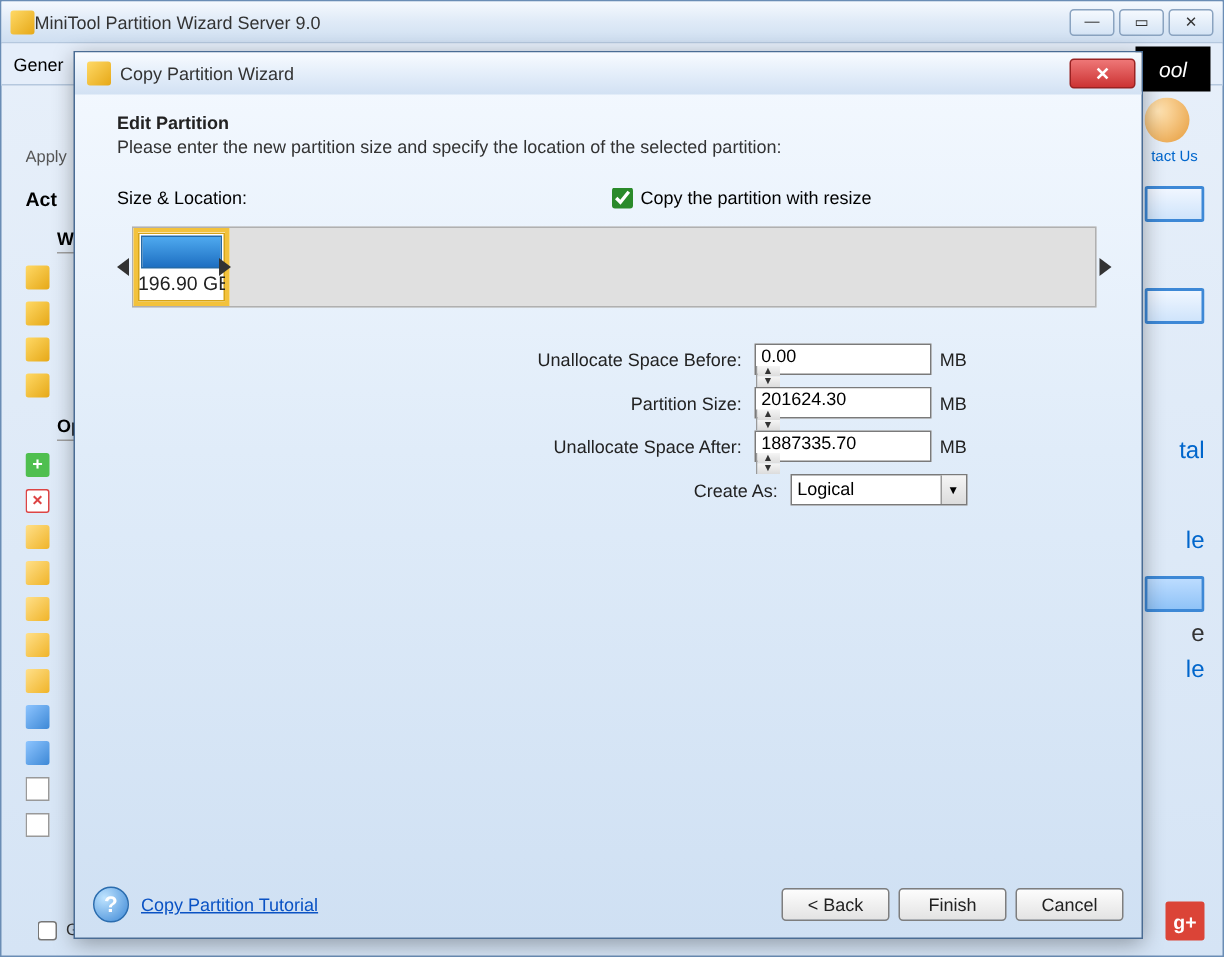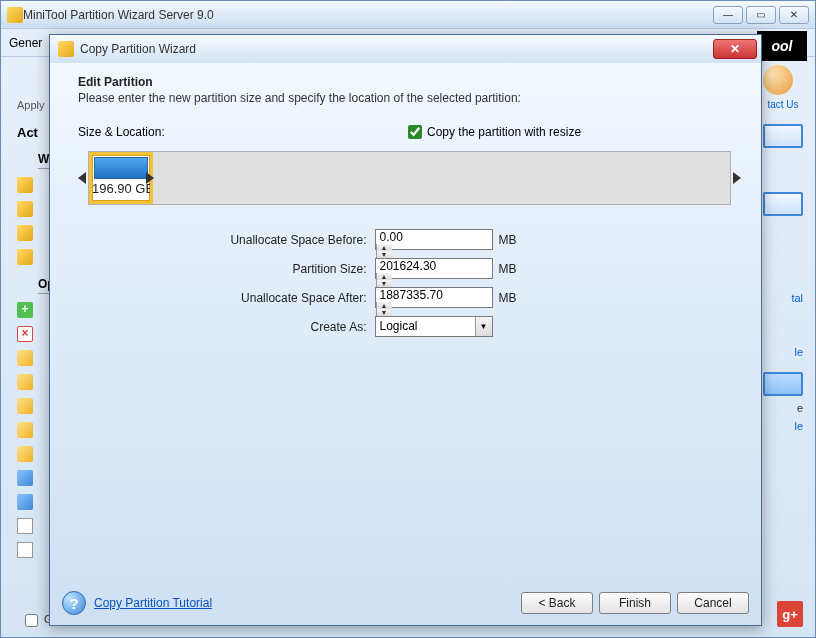--- a/index.html
+++ b/index.html
@@ -45,21 +45,21 @@
   background: #e5eefa;
   border-bottom: 1px solid #b5c8de;
   display:flex; align-items:center;
   padding: 0 8px;
 }
 .bg-logo {
   position: absolute;
   top: 30px; right: 8px;
   width: 50px; height: 30px;
   background: #000; color: #fff;
-  font-style: italic; font-weight: bold;
+  font-style: italic; font-weight: normal;
   display: flex; align-items: center; justify-content: center;
   font-size: 14px;
 }
 .bg-left {
   position:absolute; top:80px; left:16px; width: 35px; bottom:12px;
   overflow:hidden;
 }
 .bg-apply { color:#555; font-size:11px; }
 .bg-heading { font-weight:bold; font-size:13px; margin-top:14px;}
 .bg-section { font-weight:bold; font-size:12px; margin-top:12px; border-bottom:1px solid #a0a0a0; padding-bottom:2px;margin-left:21px;}
@@ -73,21 +73,21 @@
 .ic-list { background:#fff; border:1px solid #999; }
 
 .bg-right {
   position:absolute; top:64px; right:12px; width: 40px; bottom:12px;
   overflow:hidden;
 }
 .bg-avatar { width:30px; height:30px; border-radius:50%; background: radial-gradient(circle at 30% 30%, #ffe4b5, #e69b3a); margin-bottom:4px;}
 .bg-right-txt { font-size:10px; color:#06c; text-align:center; }
 .bg-btn-right { height:24px; border:2px solid #3d88d6; background:linear-gradient(#f0f6ff,#cfe4fb); margin-top:14px; border-radius:2px;}
 .bg-btn-right.selected { background: linear-gradient(#bcdcff,#90c3f7); }
-.bg-lbl { font-size:11px; color:#06c; text-align:right; margin-top:6px; }
+.bg-lbl { font-size:16px; color:#06c; text-align:right; margin-top:6px; }
 .gplus { position:absolute; bottom:10px; right:12px; width:26px; height:26px; background:#db4437; color:#fff; display:flex; align-items:center; justify-content:center; font-size:13px; font-weight:bold; border-radius:2px;}
 .bg-status { position:absolute; bottom:10px; left:24px; font-size:11px; color:#333; }
 .bg-status input { vertical-align:middle; margin-right:3px; }
 
 
 .dialog {
   position: absolute;
   top: 34px; left: 49px;
   width: 713px; height: 592px;
   background: linear-gradient(to bottom, #f4f9ff 0%, #e0ecf9 45%, #cfe0f3 100%);
@@ -151,21 +151,21 @@
 }
 .handle-r {
   position:absolute; right:-4px; top:50%; transform:translateY(-50%);
   width:0;height:0;
   border-top:6px solid transparent; border-bottom:6px solid transparent;
   border-left:8px solid #333;
 }
 
 
 .form { width: 470px; margin: 0 auto; }
-.frow { display:flex; align-items:center; margin-bottom:8px; }
+.frow { display:flex; align-items:center; margin-bottom:8px;justify-content:flex-end; }
 .flabel { flex:0 0 200px; text-align:right; padding-right:8px; color:#222; }
 .spinbox {
   display:flex; width:118px; height:21px;
   border:1px solid #7a7a7a; background:#fff;flex-direction:column;
 }
 .spinbox input {
   flex:1; border:none; outline:none; padding:0 4px; font-size:12px;
   font-family: inherit;
 }
 .spins { display:flex; flex-direction:column; width:16px; border-left:1px solid #9a9a9a;}

